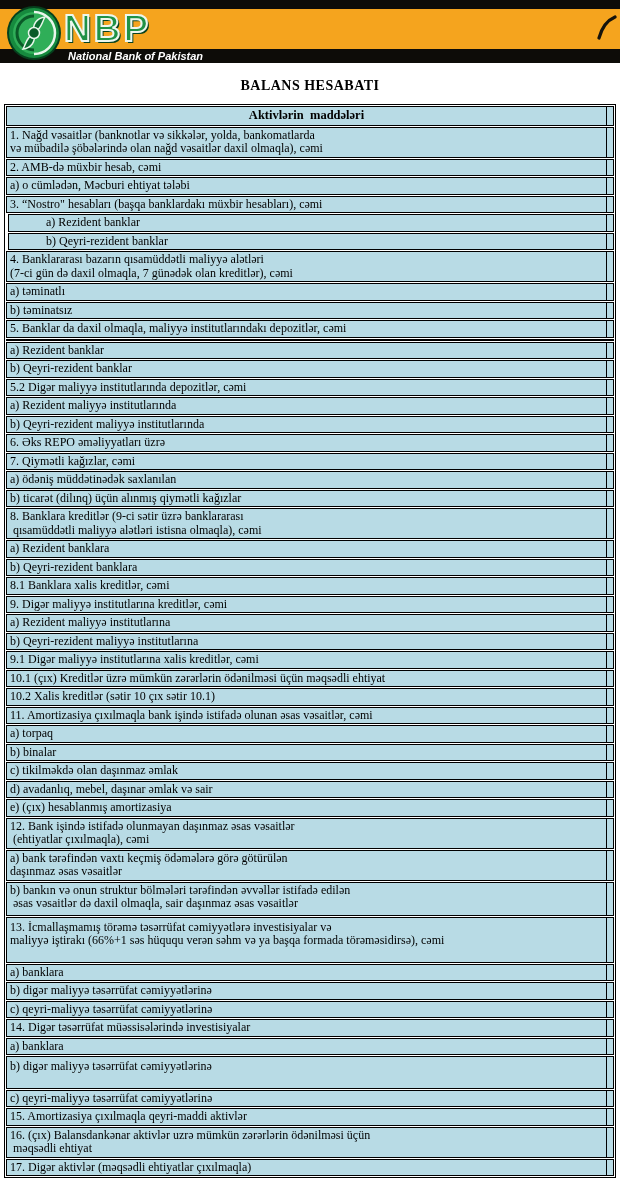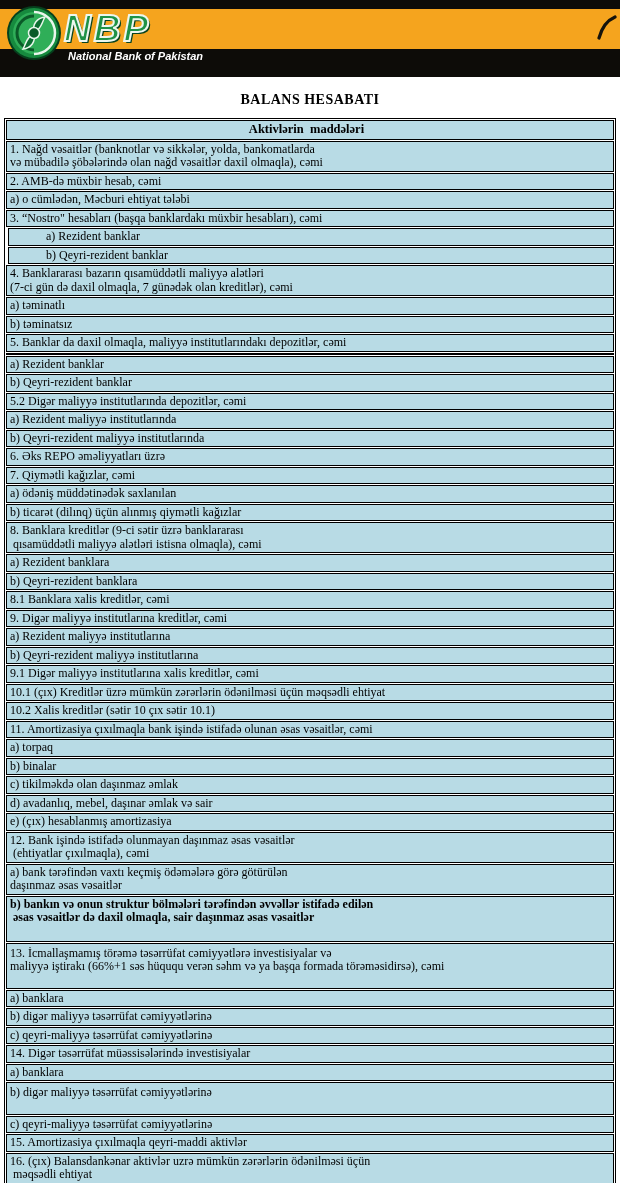--- a/index.html
+++ b/index.html
@@ -10,24 +10,24 @@
   }
   *{box-sizing:border-box;margin:0;padding:0;}
   html,body{width:620px;}
   body{
     width:620px;height:1183px;background:#ffffff;overflow:hidden;
     font-family:"Liberation Serif", serif;color:#000;position:relative;
   }
   
   .banner-top{height:9px;background:var(--bar-black);}
   .banner-orange{height:40px;background:var(--banner-orange);position:relative;}
-  .banner-black{height:28px;background:var(--bar-black);position:relative;}
+  .banner-black{height:14px;background:var(--bar-black);position:relative;}
   .brand-acronym{
     position:absolute;left:64px;top:1px;
-    font-family:"Liberation Sans", sans-serif;font-weight:bold;font-style:italic;
+    font-family:"Liberation Sans", sans-serif;font-weight:bold;
     font-size:37px;line-height:38px;color:var(--logo-green);
     letter-spacing:3px;
     -webkit-text-stroke:2px #edf7ef;
     text-shadow:2px 2px 0 #07421f;
   }
   .brand-name{
     position:absolute;left:68px;top:0;
     font-family:"Liberation Sans", sans-serif;font-style:italic;font-weight:bold;
     font-size:11px;line-height:14px;color:#ffffff;white-space:pre;
   }
@@ -38,32 +38,32 @@
     text-align:center;font-weight:bold;font-size:14px;letter-spacing:0.5px;
     margin-top:14px;height:17px;line-height:17px;
   }
   
   .table-wrap{
     margin:10px 4px 0 4px;width:612px;
     border:1px solid #000;background:#fff;padding:1px;
   }
   .trow{
     display:flex;background:var(--row-blue);
-    border:1px solid #000;margin-bottom:1px;align-items:center;
+    border:1px solid #000;margin-bottom:1px;
   }
   .trow:last-child{margin-bottom:0;}
   .cell-main{flex:1;padding:1px 3px;}
   .cell-stub{width:7px;border-left:1px solid #000;background:var(--row-blue);}
   .line{font-size:12px;line-height:13.5px;white-space:pre;}
   .thead .cell-main{text-align:center;font-weight:bold;padding:2px 3px;}
   .thead .line{font-size:12.5px;}
   .inset{margin-left:2px;}
   .inset .cell-main{padding-left:37px;}
   .padv .cell-main{padding-top:3px;padding-bottom:14px;}
-  .padb .cell-main{padding-bottom:16px;font-weight:bold;}
+  .padb .cell-main{padding-bottom:4px;}
 </style>
 </head>
 <body>
 
 <div class="banner-top"></div>
 <div class="banner-orange">
   <div class="brand-acronym">NBP</div>
   <svg class="swoosh" width="22" height="26" viewBox="0 0 22 26">
     <path d="M20 2 C13 5 7 12 4 23" stroke="#15130c" stroke-width="3.2" fill="none" stroke-linecap="round"></path>
   </svg>

